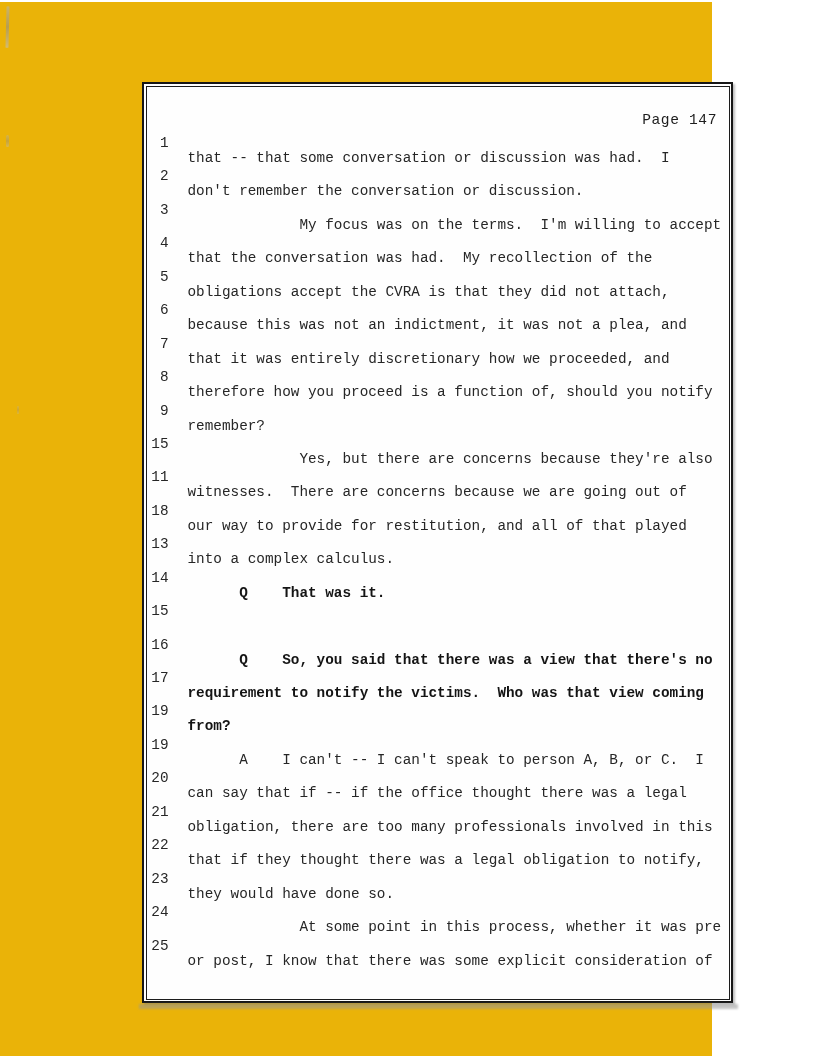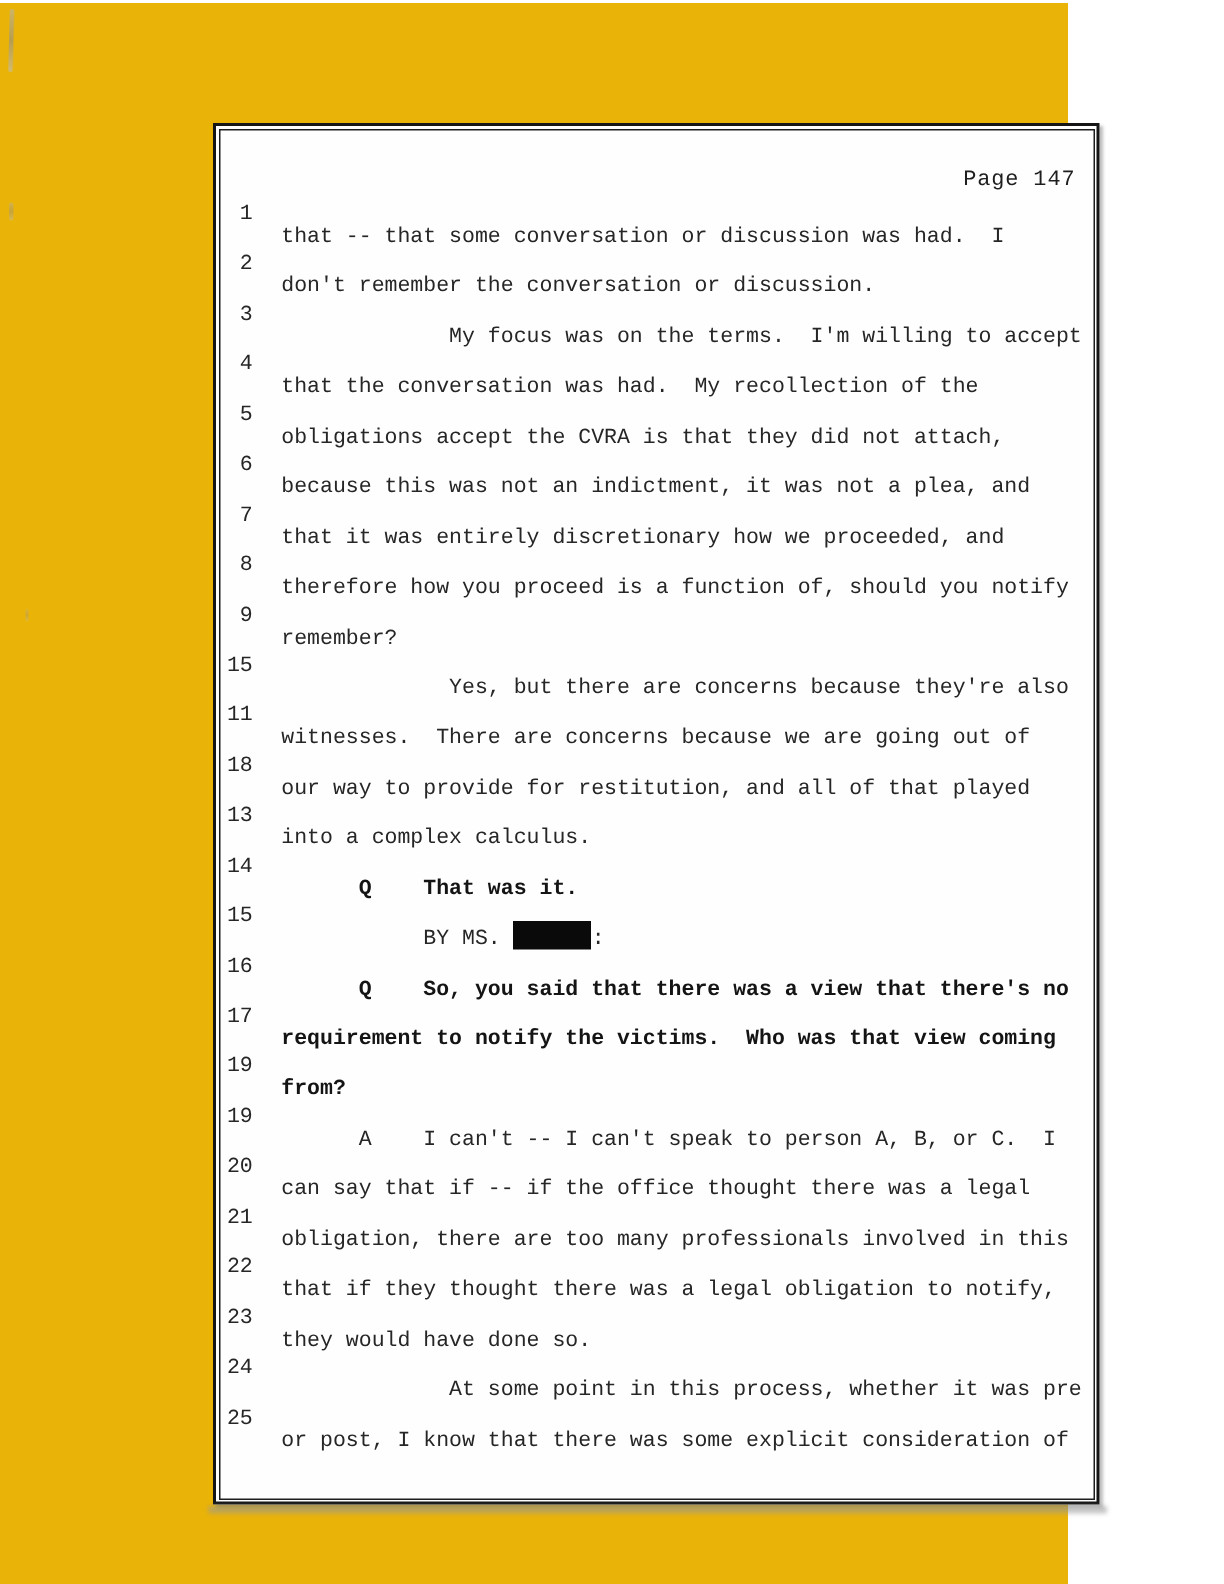--- a/index.html
+++ b/index.html
@@ -120,21 +120,21 @@
         <div class="tline"><span class="lnum">5</span><span class="ltext">obligations accept the CVRA is that they did not attach,</span></div>
         <div class="tline"><span class="lnum">6</span><span class="ltext">because this was not an indictment, it was not a plea, and</span></div>
         <div class="tline"><span class="lnum">7</span><span class="ltext">that it was entirely discretionary how we proceeded, and</span></div>
         <div class="tline"><span class="lnum">8</span><span class="ltext">therefore how you proceed is a function of, should you notify</span></div>
         <div class="tline"><span class="lnum">9</span><span class="ltext">remember?</span></div>
         <div class="tline"><span class="lnum">15</span><span class="ltext">             Yes, but there are concerns because they're also</span></div>
         <div class="tline"><span class="lnum">11</span><span class="ltext">witnesses.  There are concerns because we are going out of</span></div>
         <div class="tline"><span class="lnum">18</span><span class="ltext">our way to provide for restitution, and all of that played</span></div>
         <div class="tline"><span class="lnum">13</span><span class="ltext">into a complex calculus.</span></div>
         <div class="tline bold"><span class="lnum">14</span><span class="ltext">      Q    That was it.</span></div>
-        <div class="tline"><span class="lnum">15</span><span class="ltext">           BY MS. <span class="redaction-box" style="background: rgb(10, 10, 10);"></span>:</span></div>
+        <div class="tline"><span class="lnum">15</span></div>
         <div class="tline bold"><span class="lnum">16</span><span class="ltext">      Q    So, you said that there was a view that there's no</span></div>
         <div class="tline bold"><span class="lnum">17</span><span class="ltext">requirement to notify the victims.  Who was that view coming</span></div>
         <div class="tline bold"><span class="lnum">19</span><span class="ltext">from?</span></div>
         <div class="tline"><span class="lnum">19</span><span class="ltext">      A    I can't -- I can't speak to person A, B, or C.  I</span></div>
         <div class="tline"><span class="lnum">20</span><span class="ltext">can say that if -- if the office thought there was a legal</span></div>
         <div class="tline"><span class="lnum">21</span><span class="ltext">obligation, there are too many professionals involved in this</span></div>
         <div class="tline"><span class="lnum">22</span><span class="ltext">that if they thought there was a legal obligation to notify,</span></div>
         <div class="tline"><span class="lnum">23</span><span class="ltext">they would have done so.</span></div>
         <div class="tline"><span class="lnum">24</span><span class="ltext">             At some point in this process, whether it was pre</span></div>
         <div class="tline"><span class="lnum">25</span><span class="ltext">or post, I know that there was some explicit consideration of</span></div>

